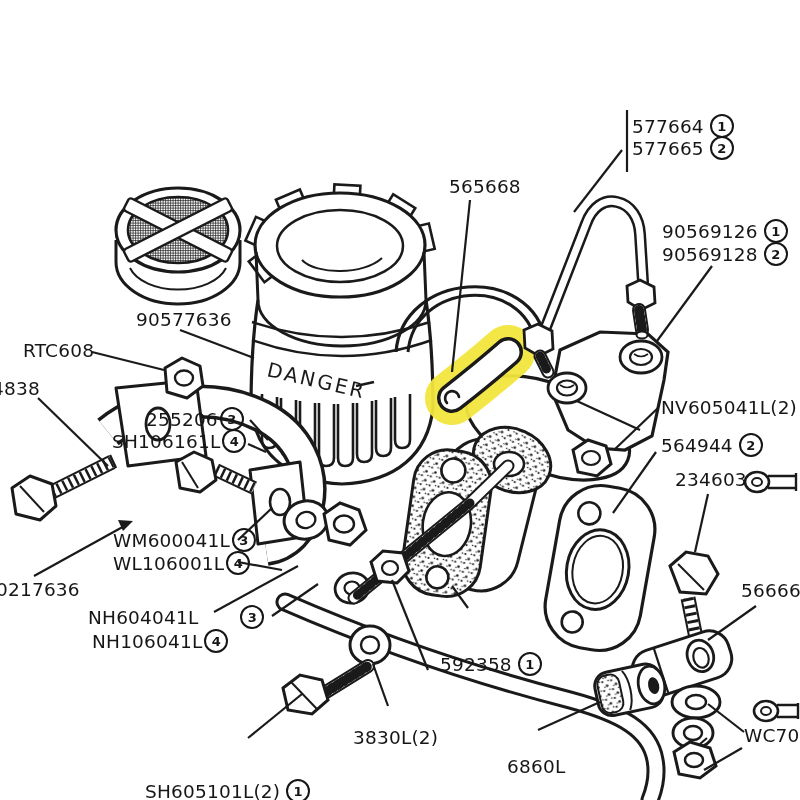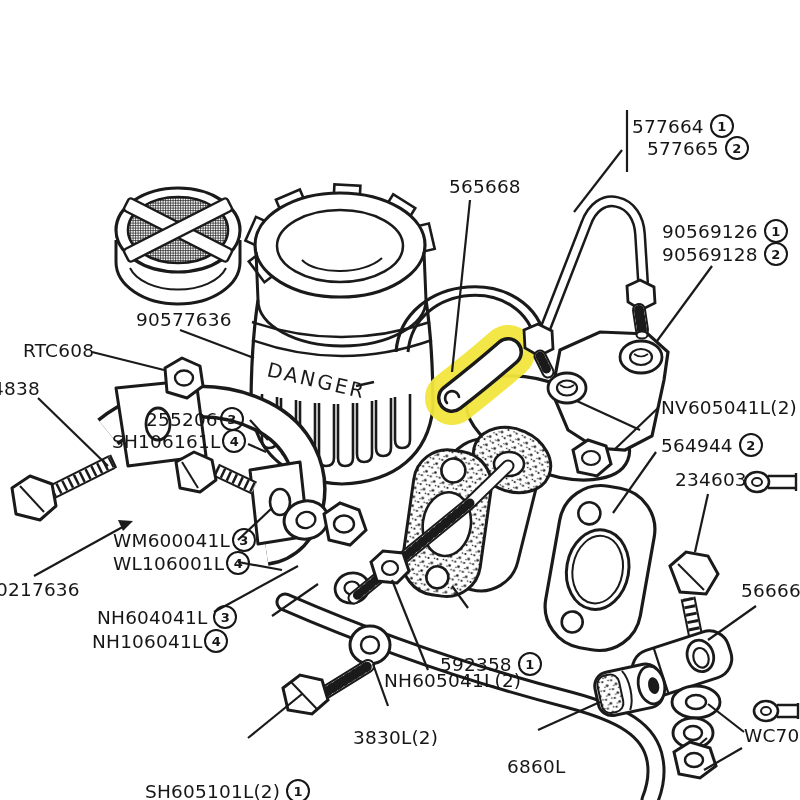--- a/index.html
+++ b/index.html
@@ -298,21 +298,21 @@
     <path d="M744 732 L708 704"></path>
     <path d="M742 748 L704 770"></path>
   </g>
 </svg>
 
 <div id="labels">
       <div class="lbl" style="left: 632px; top: 115px;">
         <span>577664</span>
         <span class="badge">1</span>
       </div>
-      <div class="lbl" style="left: 632px; top: 137px; margin-left: 15px;">
+      <div class="lbl" style="left: 632px; top: 137px;">
         <span>577665</span>
         <span class="badge">2</span>
       </div>
       <div class="lbl" style="left: 449px; top: 175px;">
         <span>565668</span>
       </div>
       <div class="lbl" style="left: 662px; top: 220px;">
         <span>90569126</span>
         <span class="badge">1</span>
       </div>
@@ -341,35 +341,32 @@
         <span>WM600041L</span>
         <span class="badge">3</span>
       </div>
       <div class="lbl tight" style="left: 113px; top: 552px;">
         <span>WL106001L</span>
         <span class="badge">4</span>
       </div>
       <div class="lbl" style="left: -4px; top: 578px;">
         <span>0217636</span>
       </div>
-      <div class="lbl" style="left: 97px; top: 606px;">
+      <div class="lbl" style="left: 88px; top: 606px; gap: 36px;">
         <span>NH604041L</span>
         <span class="badge">3</span>
       </div>
       <div class="lbl tight" style="left: 92px; top: 630px;">
         <span>NH106041L</span>
         <span class="badge">4</span>
       </div>
       <div class="lbl" style="left: 440px; top: 610px; margin-top: 43px;">
         <span>592358</span>
         <span class="badge">1</span>
       </div>
-      <div class="lbl" style="left: 384px; top: 669px;">
-        <span>NH605041L(2)</span>
-      </div>
       <div class="lbl" style="left: 353px; top: 704px; margin-top: 22px;">
         <span>3830L(2)</span>
       </div>
       <div class="lbl" style="left: 145px; top: 736px; margin-top: 44px;">
         <span>SH605101L(2)</span>
         <span class="badge">1</span>
       </div>
       <div class="lbl" style="left: 507px; top: 731px; margin-top: 24px;">
         <span>6860L</span>
       </div>

